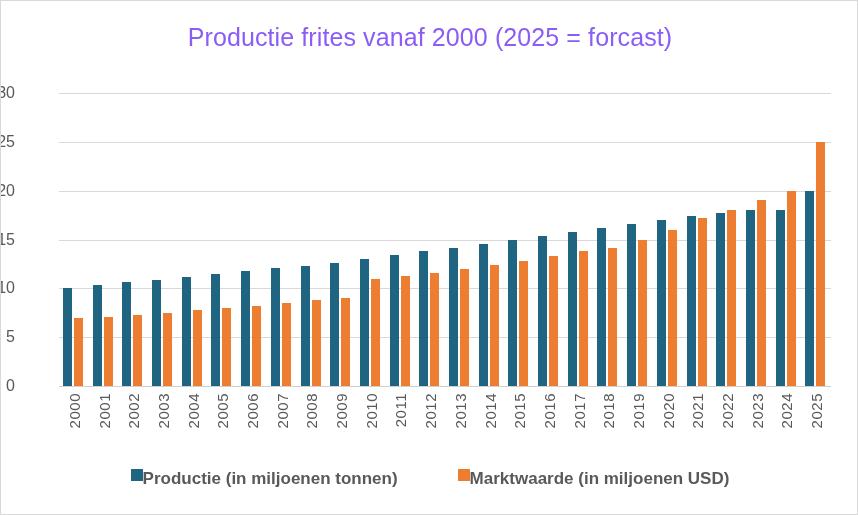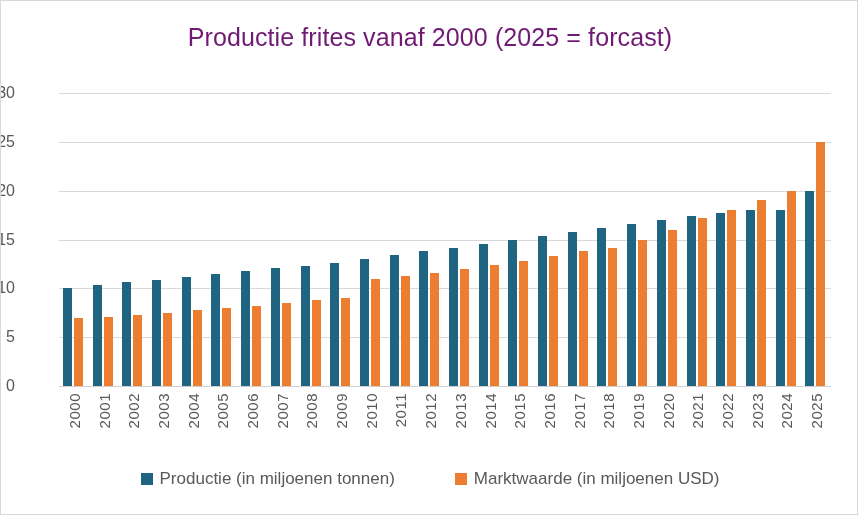--- a/index.html
+++ b/index.html
@@ -19,21 +19,21 @@
     box-sizing: border-box;
     overflow: hidden;
   }
   #chart-title {
     position: absolute;
     left: 0;
     top: 22px;
     width: 858px;
     text-align: center;
     font-size: 25px;
-    color: #701a75;
+    color: #8b5cf6;
     font-family: "Liberation Sans", sans-serif;
     font-weight: normal;
     letter-spacing: 0.1px;
   }
   
   #plot {
     position: absolute;
     left: 58px;
     top: 92px;
     width: 772px;
@@ -92,22 +92,21 @@
     left: 0;
     top: 468px;
     width: 858px;
     display: flex;
     justify-content: center;
     align-items: center;
     gap: 60px;
   }
   .legend-item {
     display: flex;
-    align-items: center;
-    gap: 7px;
+    font-weight: bold;
   }
   .legend-swatch {
     width: 12px;
     height: 12px;
     display: inline-block;
   }
   .legend-label {
     font-size: 17px;
     color: #595959;
     white-space: nowrap;

